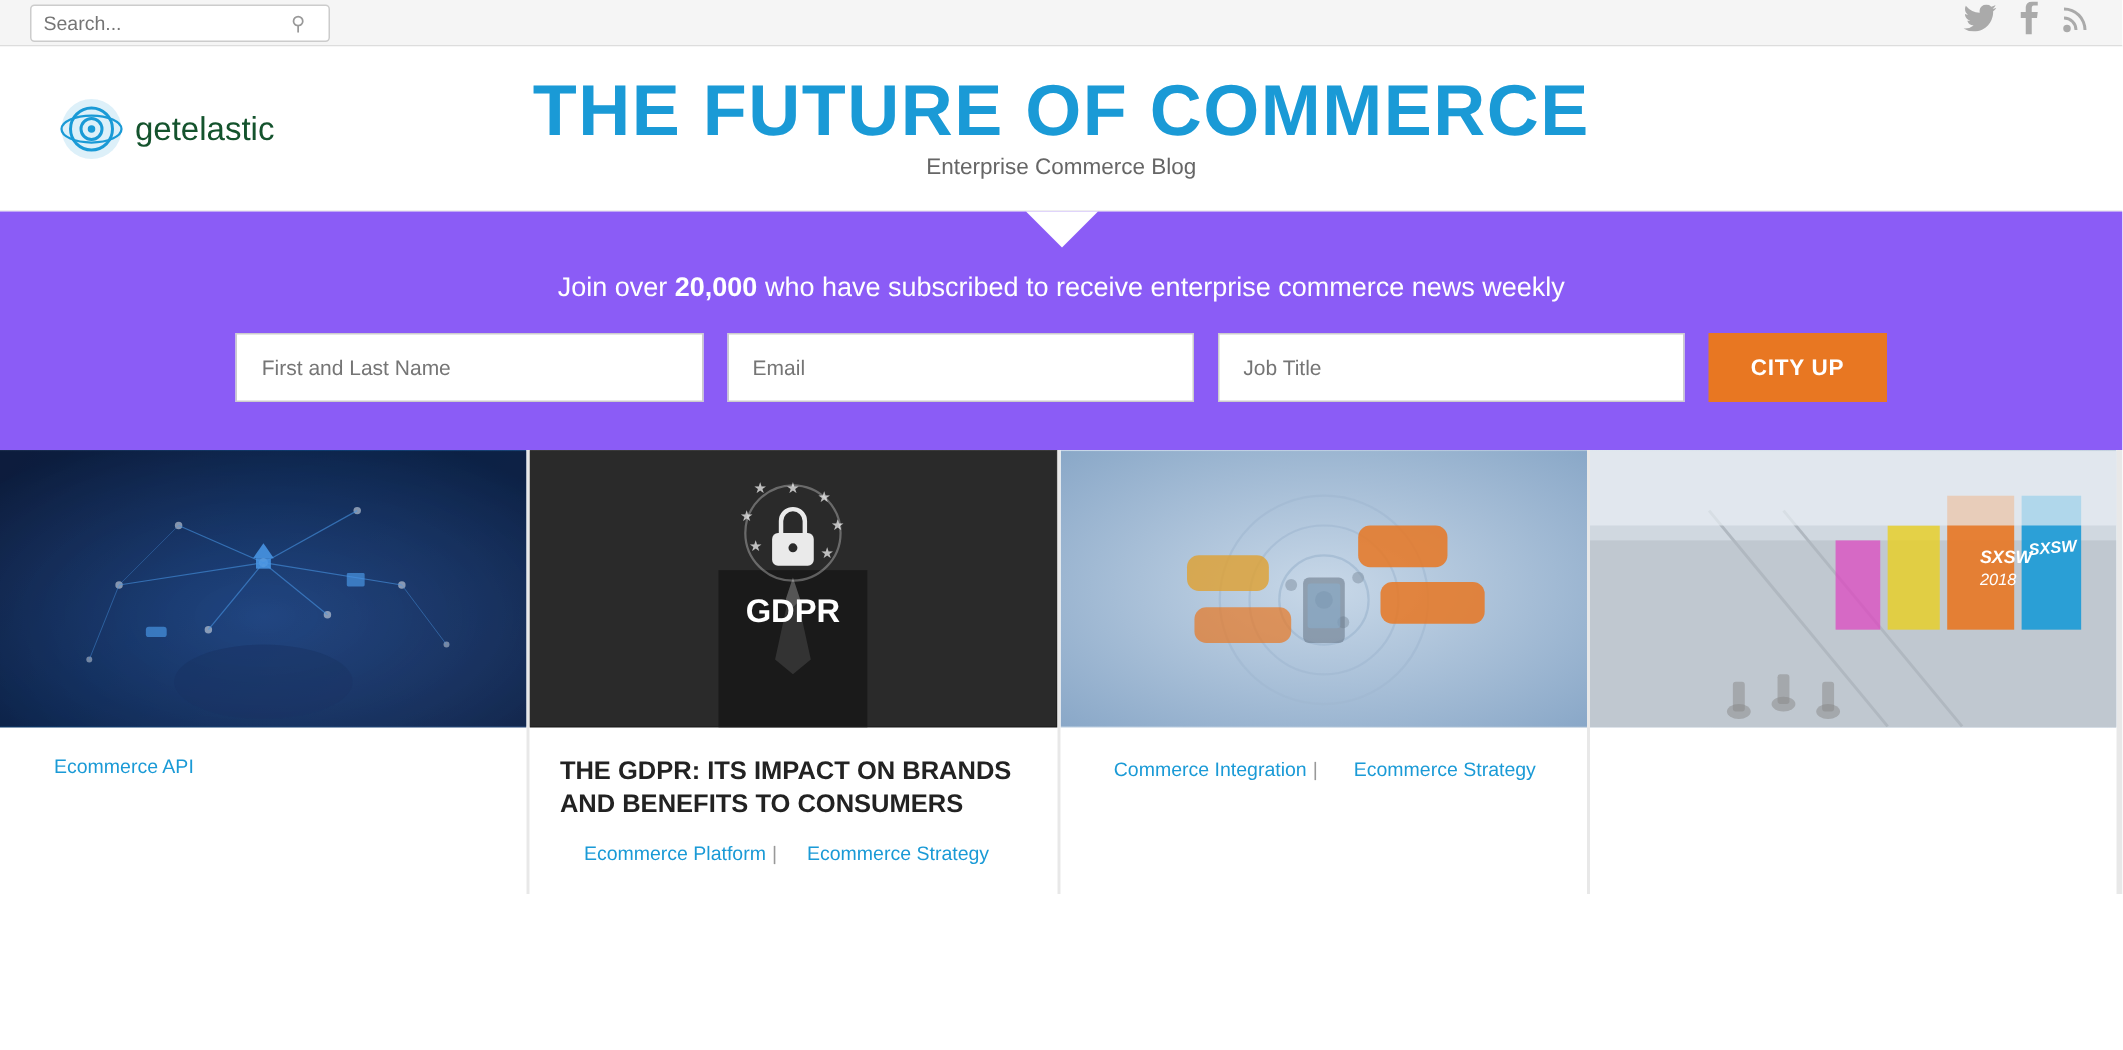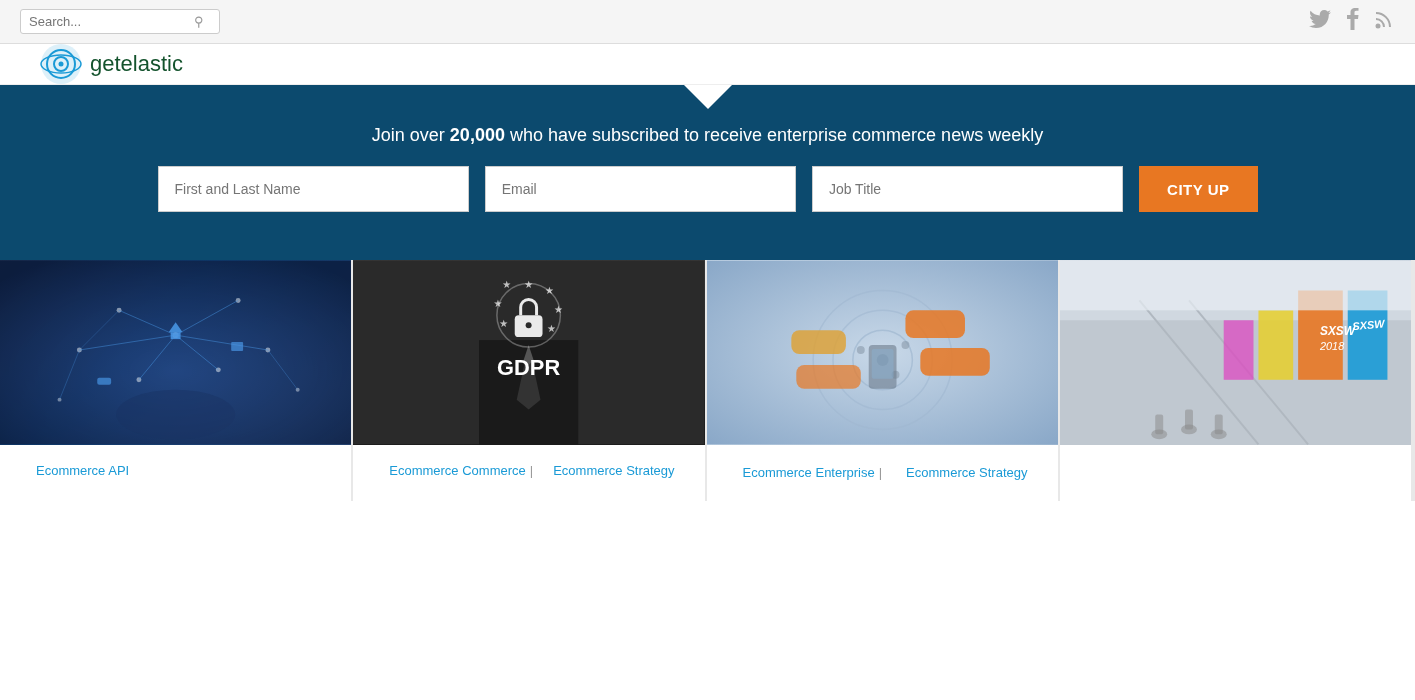--- a/index.html
+++ b/index.html
@@ -2,21 +2,21 @@
 <html><head>
   <meta charset="utf-8">
   <style>
     * { margin: 0; padding: 0; box-sizing: border-box; }
     body { font-family: Arial, sans-serif; background: #fff; width: 1415px; overflow-x: hidden; }
 
     
     .top-bar {
       background: #f5f5f5;
       border-bottom: 1px solid #ddd;
-      height: 44px;
+      height: 31px;
       display: flex;
       align-items: center;
       justify-content: space-between;
       padding: 0 20px;
     }
     .search-box {
       display: flex;
       align-items: center;
       background: #fff;
       border: 1px solid #ccc;
@@ -78,22 +78,22 @@
       line-height: 1;
     }
     .site-subtitle {
       font-size: 15px;
       color: #666;
       margin-top: 4px;
     }
 
     
     .subscribe-section {
-      background: #0c4a6e;
-      padding: 30px 40px 48px;
+      background: #8b5cf6;
+      padding: 30px 40px 32px;
       position: relative;
     }
     .subscribe-section::before {
       content: '';
       display: block;
       width: 0;
       height: 0;
       border-left: 24px solid transparent;
       border-right: 24px solid transparent;
       border-top: 24px solid #fff;
@@ -108,20 +108,21 @@
       font-size: 18px;
       margin-bottom: 20px;
       margin-top: 10px;
     }
     .subscribe-text strong { font-weight: bold; }
     .subscribe-form {
       display: flex;
       gap: 16px;
       max-width: 1100px;
       margin: 0 auto;
+      justify-content: flex-end;
     }
     .subscribe-form input {
       flex: 1;
       padding: 14px 16px;
       border: 1px solid #ccc;
       font-size: 14px;
       outline: none;
       color: #999;
     }
     .subscribe-form input:first-child { border-right: 1px solid #ccc; }
@@ -245,20 +246,24 @@
   <div class="logo">
     <svg class="logo-icon" viewBox="0 0 42 42">
       <circle cx="21" cy="21" r="20" fill="#1a9ad6" opacity="0.15"></circle>
       <circle cx="21" cy="21" r="14" fill="none" stroke="#1a9ad6" stroke-width="2"></circle>
       <circle cx="21" cy="21" r="7" fill="none" stroke="#1a9ad6" stroke-width="2"></circle>
       <circle cx="21" cy="21" r="2.5" fill="#1a9ad6"></circle>
       <ellipse cx="21" cy="21" rx="20" ry="9" fill="none" stroke="#1a9ad6" stroke-width="1.5"></ellipse>
     </svg>
     <span class="logo-text">getelastic</span>
   </div>
+  <div class="header-center">
+    <div class="site-title">THE FUTURE OF COMMERCE</div>
+    <div class="site-subtitle">Enterprise Commerce Blog</div>
+  </div>
 </div>
 
 <div class="subscribe-section">
   <div class="subscribe-text">
     <span>Join over </span><strong>20,000</strong><span> who have subscribed to receive enterprise commerce news weekly</span>
   </div>
   <div class="subscribe-form">
     <input type="text" placeholder="First and Last Name" style="">
     <input type="email" placeholder="Email" style="">
     <input type="text" placeholder="Job Title" style="">
@@ -335,22 +340,23 @@
         <text x="177" y="28" text-anchor="middle" font-size="10" fill="white" opacity="0.7">★</text>
         <text x="198" y="34" text-anchor="middle" font-size="10" fill="white" opacity="0.7">★</text>
         <text x="207" y="53" text-anchor="middle" font-size="10" fill="white" opacity="0.7">★</text>
         <text x="200" y="72" text-anchor="middle" font-size="10" fill="white" opacity="0.7">★</text>
         <text x="155" y="28" text-anchor="middle" font-size="10" fill="white" opacity="0.7">★</text>
         <text x="146" y="47" text-anchor="middle" font-size="10" fill="white" opacity="0.7">★</text>
         <text x="152" y="67" text-anchor="middle" font-size="10" fill="white" opacity="0.7">★</text>
       </svg>
     </div>
     <div class="card-body">
+      <div class="card-title">THE GDPR: ITS IMPACT ON BRANDS AND BENEFITS TO CONSUMERS</div>
       <div class="card-tags">
-        <a class="card-tag" href="#">Ecommerce Commerce</a>
+        <a class="card-tag" href="#">Ecommerce Platform</a>
         <span class="tag-divider"> | </span>
         <a class="card-tag" href="#">Ecommerce Strategy</a>
       </div>
     </div>
   </div>
 
   <div class="card">
     <div class="card-image-placeholder card-img-3">
       <svg width="354" height="185" viewBox="0 0 354 185" xmlns="http://www.w3.org/2000/svg">
         <defs>
@@ -374,21 +380,21 @@
         <rect x="215" y="88" width="70" height="28" rx="8" fill="#e87722" opacity="0.85"></rect>
         <rect x="85" y="70" width="55" height="24" rx="8" fill="#e0a030" opacity="0.8"></rect>
         <rect x="90" y="105" width="65" height="24" rx="8" fill="#e87722" opacity="0.7"></rect>
 
         <rect x="163" y="85" width="28" height="44" rx="4" fill="#6a7a8a" opacity="0.6"></rect>
         <rect x="166" y="89" width="22" height="30" rx="2" fill="#8ab0d0" opacity="0.5"></rect>
       </svg>
     </div>
     <div class="card-body">
       <div class="card-tags">
-        <a class="card-tag" href="#">Ecommerce Enterprise</a>
+        <a class="card-tag" href="#">Commerce Integration</a>
         <span class="tag-divider"> | </span>
         <br>
         <a class="card-tag" href="#">Ecommerce Strategy</a>
       </div>
     </div>
   </div>
 
   <div class="card">
     <div class="card-image-placeholder card-img-4">
       <svg width="354" height="185" viewBox="0 0 354 185" xmlns="http://www.w3.org/2000/svg">

